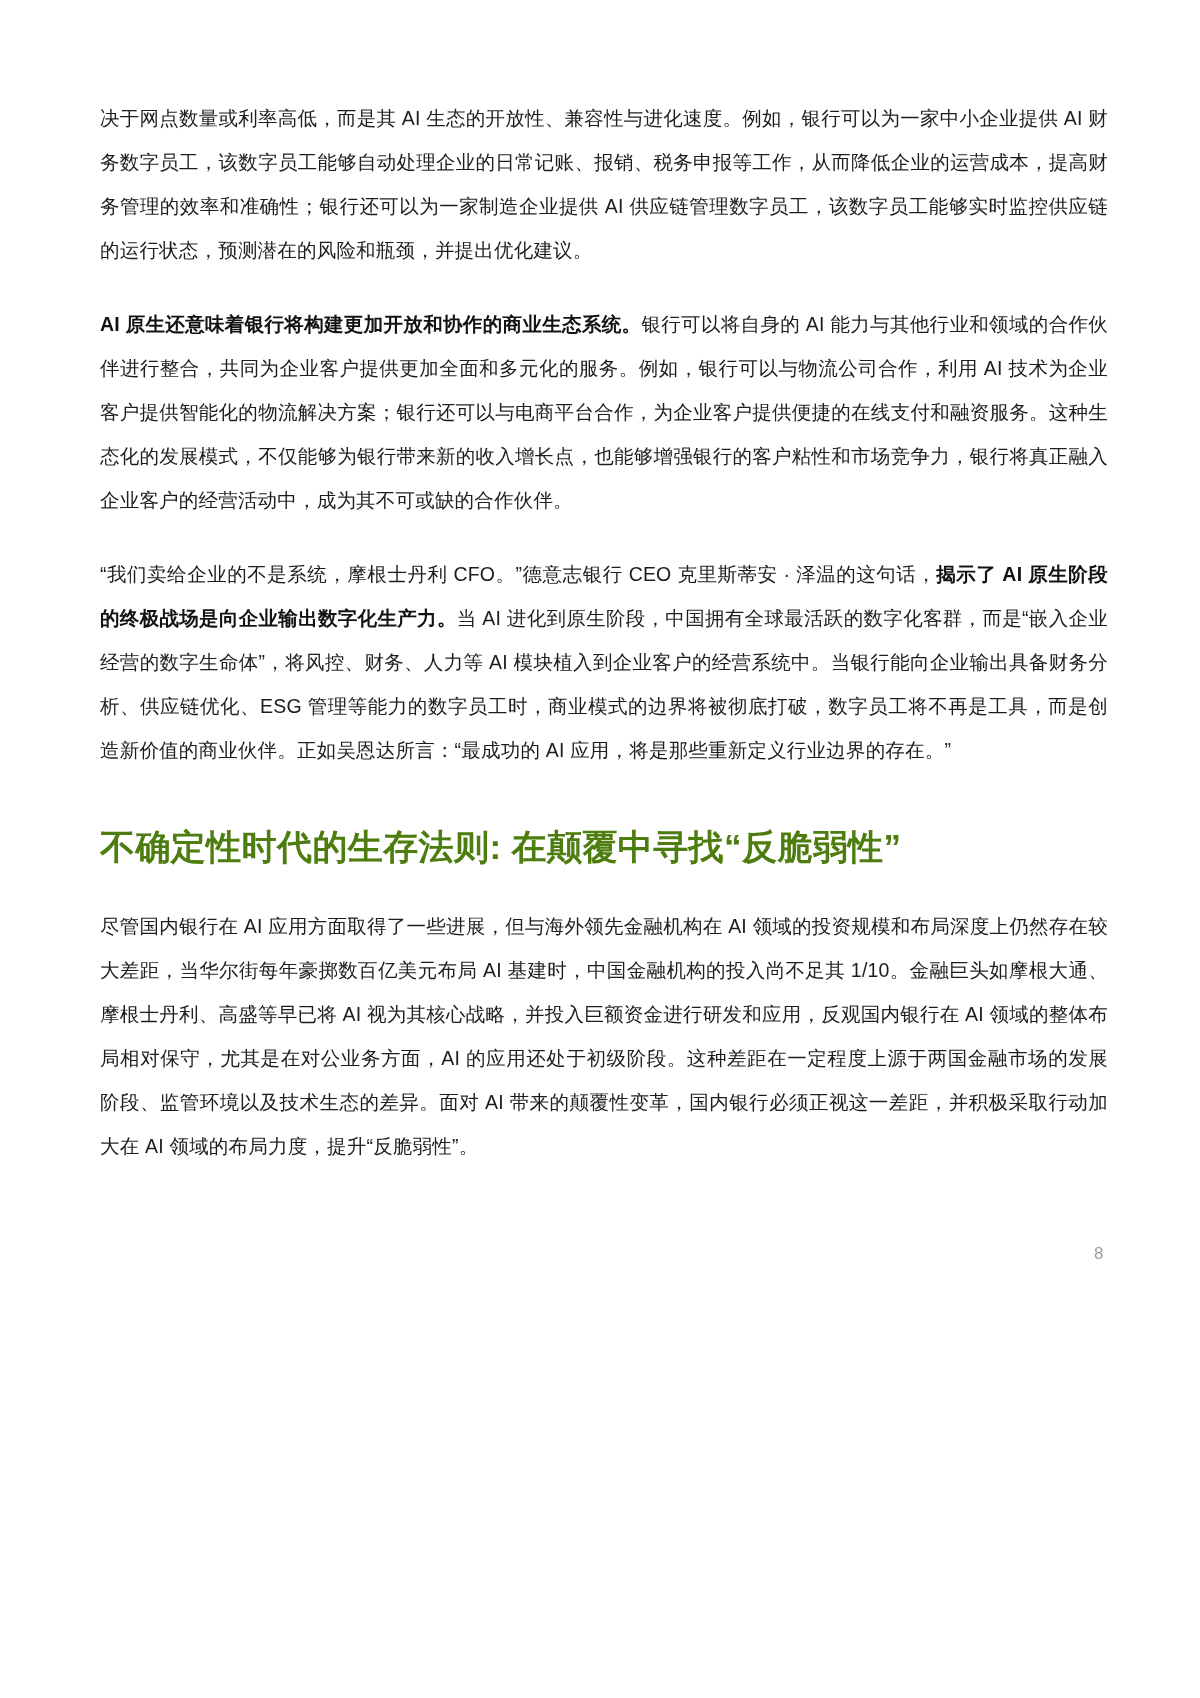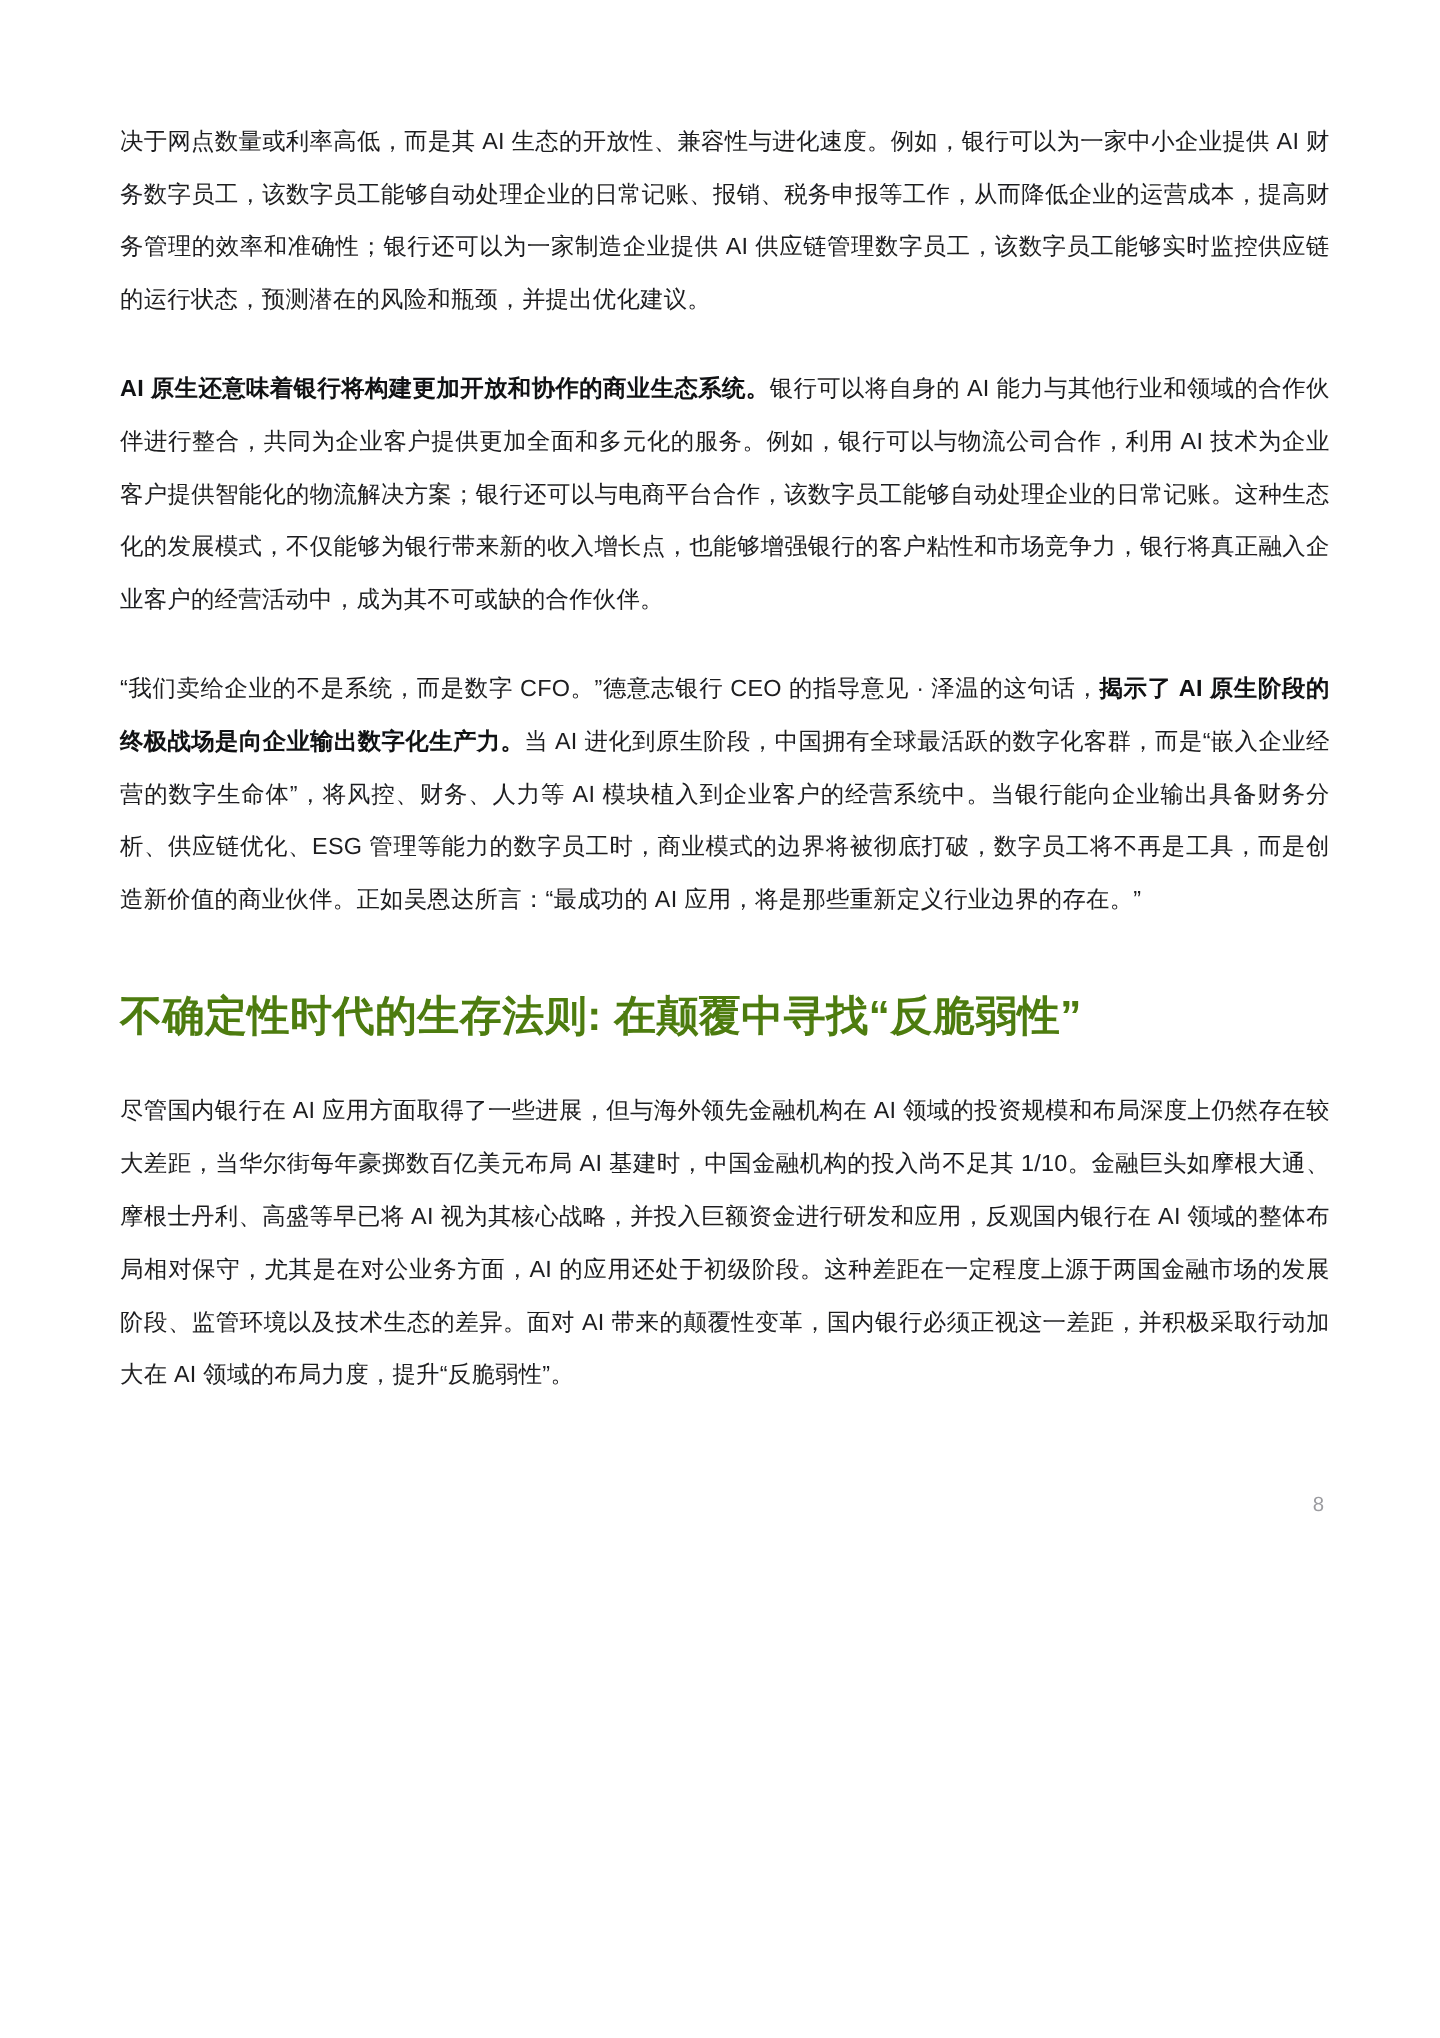--- a/index.html
+++ b/index.html
@@ -53,22 +53,22 @@
     letter-spacing: 0.5px;
   }
 </style>
 </head>
 <body>
 
 <div class="page">
   <div class="content">
     <div id="paras-before">
         <p class="para"><span>决于网点数量或利率高低，而是其 AI 生态的开放性、兼容性与进化速度。例如，银行可以为一家中小企业提供 AI 财务数字员工，该数字员工能够自动处理企业的日常记账、报销、税务申报等工作，从而降低企业的运营成本，提高财务管理的效率和准确性；银行还可以为一家制造企业提供 AI 供应链管理数字员工，该数字员工能够实时监控供应链的运行状态，预测潜在的风险和瓶颈，并提出优化建议。</span></p>
-        <p class="para"><span class="b">AI 原生还意味着银行将构建更加开放和协作的商业生态系统。</span><span>银行可以将自身的 AI 能力与其他行业和领域的合作伙伴进行整合，共同为企业客户提供更加全面和多元化的服务。例如，银行可以与物流公司合作，利用 AI 技术为企业客户提供智能化的物流解决方案；银行还可以与电商平台合作，该数字员工能够自动处理企业的日常记账。这种生态化的发展模式，不仅能够为银行带来新的收入增长点，也能够增强银行的客户粘性和市场竞争力，银行将真正融入企业客户的经营活动中，成为其不可或缺的合作伙伴。</span></p>
-        <p class="para"><span>“我们卖给企业的不是系统，而是数字 CFO。”德意志银行 CEO 的指导意见 · 泽温的这句话，</span><span class="b">揭示了 AI 原生阶段的终极战场是向企业输出数字化生产力。</span><span>当 AI 进化到原生阶段，中国拥有全球最活跃的数字化客群，而是“嵌入企业经营的数字生命体”，将风控、财务、人力等 AI 模块植入到企业客户的经营系统中。当银行能向企业输出具备财务分析、供应链优化、ESG 管理等能力的数字员工时，商业模式的边界将被彻底打破，数字员工将不再是工具，而是创造新价值的商业伙伴。正如吴恩达所言：“最成功的 AI 应用，将是那些重新定义行业边界的存在。”</span></p>
+        <p class="para"><span class="b">AI 原生还意味着银行将构建更加开放和协作的商业生态系统。</span><span>银行可以将自身的 AI 能力与其他行业和领域的合作伙伴进行整合，共同为企业客户提供更加全面和多元化的服务。例如，银行可以与物流公司合作，利用 AI 技术为企业客户提供智能化的物流解决方案；银行还可以与电商平台合作，为企业客户提供便捷的在线支付和融资服务。这种生态化的发展模式，不仅能够为银行带来新的收入增长点，也能够增强银行的客户粘性和市场竞争力，银行将真正融入企业客户的经营活动中，成为其不可或缺的合作伙伴。</span></p>
+        <p class="para"><span>“我们卖给企业的不是系统，摩根士丹利 CFO。”德意志银行 CEO 克里斯蒂安 · 泽温的这句话，</span><span class="b">揭示了 AI 原生阶段的终极战场是向企业输出数字化生产力。</span><span>当 AI 进化到原生阶段，中国拥有全球最活跃的数字化客群，而是“嵌入企业经营的数字生命体”，将风控、财务、人力等 AI 模块植入到企业客户的经营系统中。当银行能向企业输出具备财务分析、供应链优化、ESG 管理等能力的数字员工时，商业模式的边界将被彻底打破，数字员工将不再是工具，而是创造新价值的商业伙伴。正如吴恩达所言：“最成功的 AI 应用，将是那些重新定义行业边界的存在。”</span></p>
       </div>
     <h2 class="section-heading">不确定性时代的生存法则: 在颠覆中寻找“反脆弱性”</h2>
     <div id="paras-after">
         <p class="para"><span>尽管国内银行在 AI 应用方面取得了一些进展，但与海外领先金融机构在 AI 领域的投资规模和布局深度上仍然存在较大差距，当华尔街每年豪掷数百亿美元布局 AI 基建时，中国金融机构的投入尚不足其 1/10。金融巨头如摩根大通、摩根士丹利、高盛等早已将 AI 视为其核心战略，并投入巨额资金进行研发和应用，反观国内银行在 AI 领域的整体布局相对保守，尤其是在对公业务方面，AI 的应用还处于初级阶段。这种差距在一定程度上源于两国金融市场的发展阶段、监管环境以及技术生态的差异。面对 AI 带来的颠覆性变革，国内银行必须正视这一差距，并积极采取行动加大在 AI 领域的布局力度，提升“反脆弱性”。</span></p>
       </div>
   </div>
   <div class="page-number">8</div>
 </div>
 
 </body></html>

